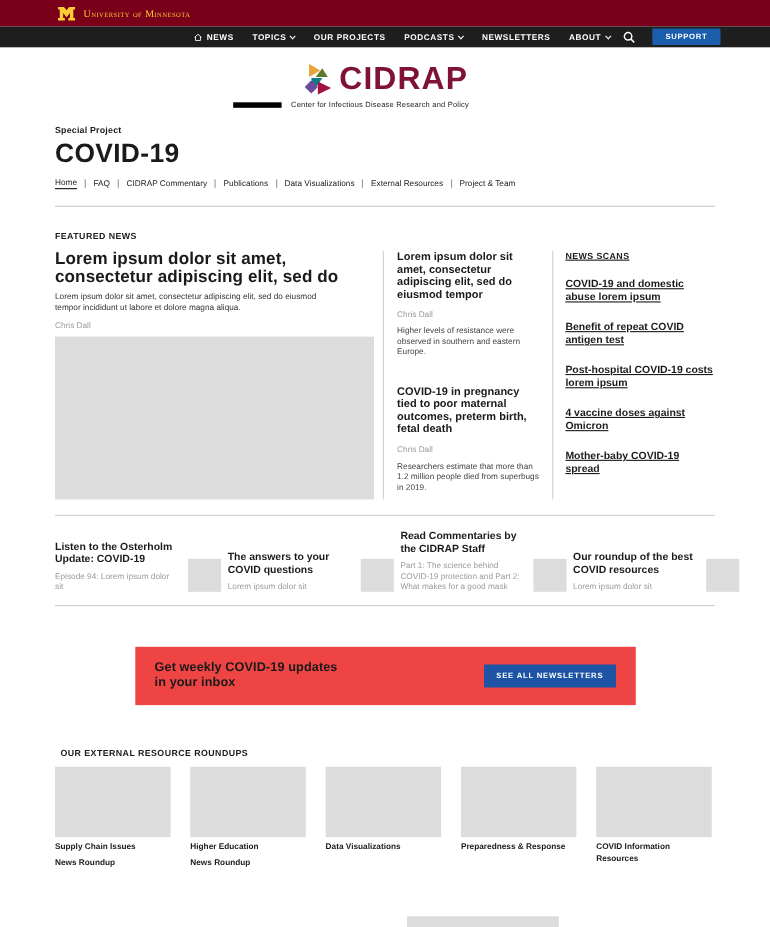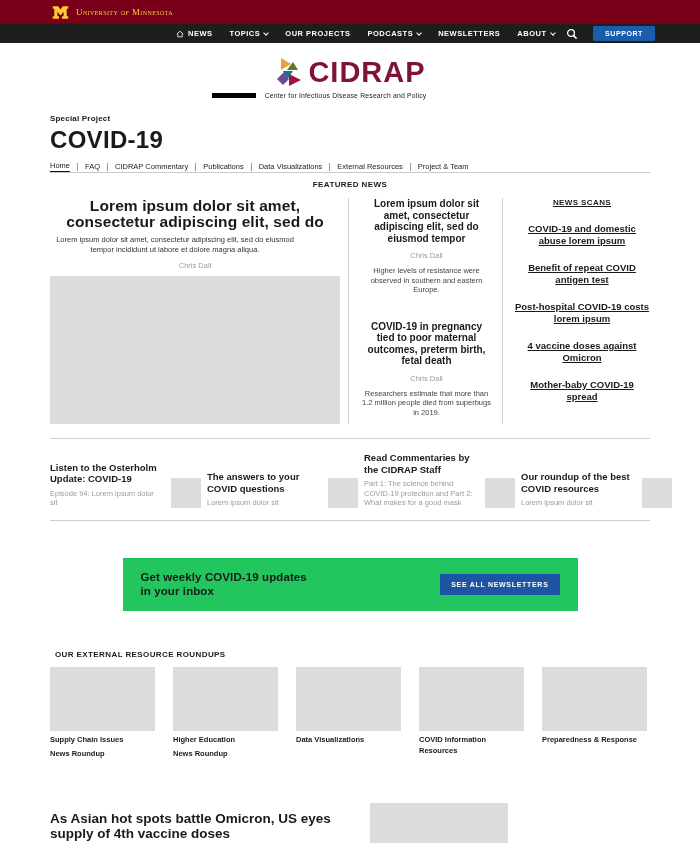--- a/index.html
+++ b/index.html
@@ -27,31 +27,31 @@
   
   .brand { padding-top:13px; display:flex; flex-direction:column; align-items:center; }
   .brand-row { display:flex; align-items:center; }
   .logo-mark { width:30px; height:32px; margin-right:4px; }
   .logo-text { color:#7f1238; font-size:29px; font-weight:bold; letter-spacing:1px; }
   .tagline-row { display:flex; align-items:center; margin-top:3px; margin-left:-62px; }
   .tagline-bar { width:44px; height:5px; background:#000; margin-right:9px; }
   .tagline { font-size:6.8px; color:#222; letter-spacing:0.2px; }
 
   
-  .page-head { margin-top:15px; border-bottom:1px solid #c9c9c9; }
+  .page-head { margin-top:15px; border-bottom:1px solid #c9c9c9; padding-bottom:15px; }
   .eyebrow { font-size:8px; font-weight:bold; color:#1a1a1a; letter-spacing:0.2px; }
   .page-title { font-size:24px; font-weight:bold; letter-spacing:0.3px; margin-top:3px; }
   .tabs { display:flex; align-items:center; margin-top:7px; }
   .tab { font-size:7.5px; color:#222; cursor:pointer; text-decoration:none; }
   .tab.active { border-bottom:1.5px solid #111; padding-bottom:1px; font-weight:normal; }
   .tab-sep { width:1px; height:8px; background:#9a9a9a; margin:0 7px; }
 
   
   .section-label { font-size:8px; font-weight:bold; letter-spacing:0.4px; }
-  .featured { margin-top:7px;text-align:center; }
+  .featured { margin-top:22px; }
   .featured-cols { display:flex; margin-top:9px; }
   .col-lead { width:290px; flex:none; }
   .lead-title { font-size:15.5px; font-weight:bold; line-height:16px; letter-spacing:0.1px; cursor:pointer; }
   .lead-summary { font-size:7.5px; line-height:9.5px; color:#333; margin-top:5px; width:250px; }
   .byline { font-size:7.5px; color:#9b9b9b; margin-top:7px; }
   .lead-img { width:290px; height:148px; background:#dcdcdc; margin-top:6px; }
   .col-mid { flex:1; border-left:1px solid #cfcfcf; margin-left:8px; padding:0 10px 0 12px; }
   .mid-title { font-size:10px; font-weight:bold; line-height:11.5px; cursor:pointer; }
   .mid-body { font-size:7.5px; line-height:9.5px; color:#444; margin-top:6px; }
   .mid-art + .mid-art { margin-top:26px; }
@@ -65,21 +65,21 @@
   
   .quicklinks { display:flex; margin-top:13px; }
   .ql-item { width:157px; flex:none; display:flex;align-items:flex-end; }
   .ql-text { width:113px; }
   .ql-title { font-size:9.5px; font-weight:bold; line-height:11.5px; cursor:pointer; }
   .ql-sub { font-size:7.5px; line-height:9.5px; color:#9b9b9b; margin-top:4px; }
   .ql-thumb { width:30px; height:30px; background:#dcdcdc; margin-left:8px; flex:none; }
   .quicklinks-hr { border-top:1px solid #cfcfcf; margin-top:12px; }
 
   
-  .banner { width:455px; margin:37px auto 0 auto; height:53px; background:#22c55e; display:flex; align-items:center; padding:0 18px; }
+  .banner { width:455px; margin:37px auto 0 auto; height:53px; background:#ef4444; display:flex; align-items:center; padding:0 18px; }
   .banner-heading { font-size:11.5px; font-weight:bold; line-height:14px; letter-spacing:0.1px; }
   .banner-btn { margin-left:auto; background:#1d55a4; color:#fff; border:none; font-size:7px; font-weight:bold; letter-spacing:0.7px; padding:7px 11px; border-radius:1px; cursor:pointer; }
 
   
   .roundups { margin-top:39px; }
   .roundups .section-label { padding-left:5px; }
   .cards { display:flex; gap:16px; margin-top:8px; }
   .card { width:107px; flex:none; }
   .card-img { width:105px; height:64px; background:#dcdcdc; }
   .card-line { font-size:7.5px; font-weight:bold; line-height:11px; margin-top:3px; cursor:pointer; }
@@ -272,26 +272,26 @@
           <div class="card-line">Higher Education</div>
           <div class="card-line">News Roundup</div>
         </div>
         <div class="card">
           <div class="card-img"></div>
           <div class="card-line">Data Visualizations</div>
 
         </div>
         <div class="card">
           <div class="card-img"></div>
+          <div class="card-line">Preparedness &amp; Response</div>
+
+        </div>
+        <div class="card">
+          <div class="card-img"></div>
           <div class="card-line">COVID Information Resources</div>
-
-        </div>
-        <div class="card">
-          <div class="card-img"></div>
-          <div class="card-line">Preparedness &amp; Response</div>
 
         </div>
       </div>
     </section>
 
     <article class="bottom-article">
       <div class="ba-text">
         <h2 class="ba-title">As Asian hot spots battle Omicron, US eyes supply of 4th vaccine doses</h2>
 
       </div>

